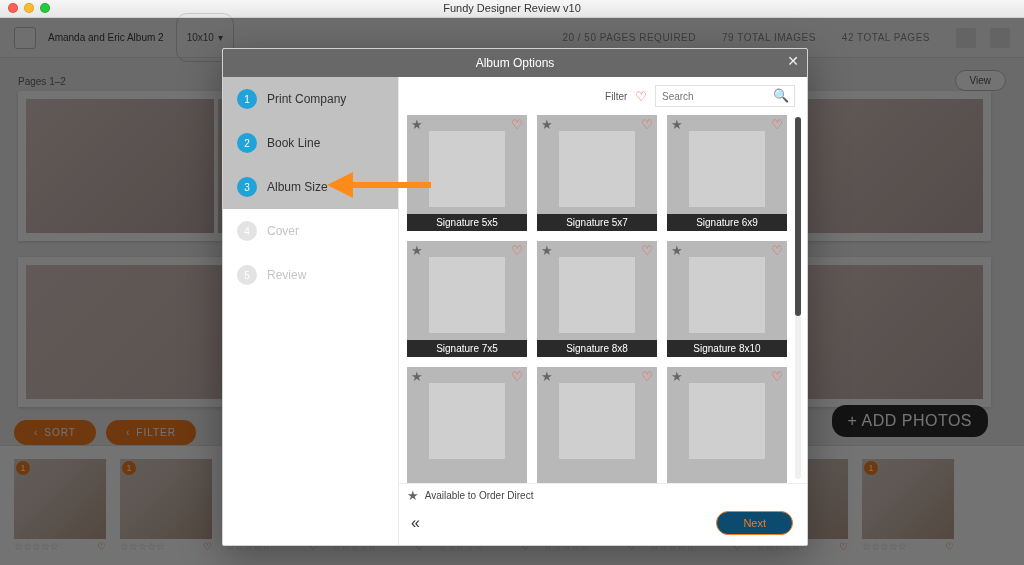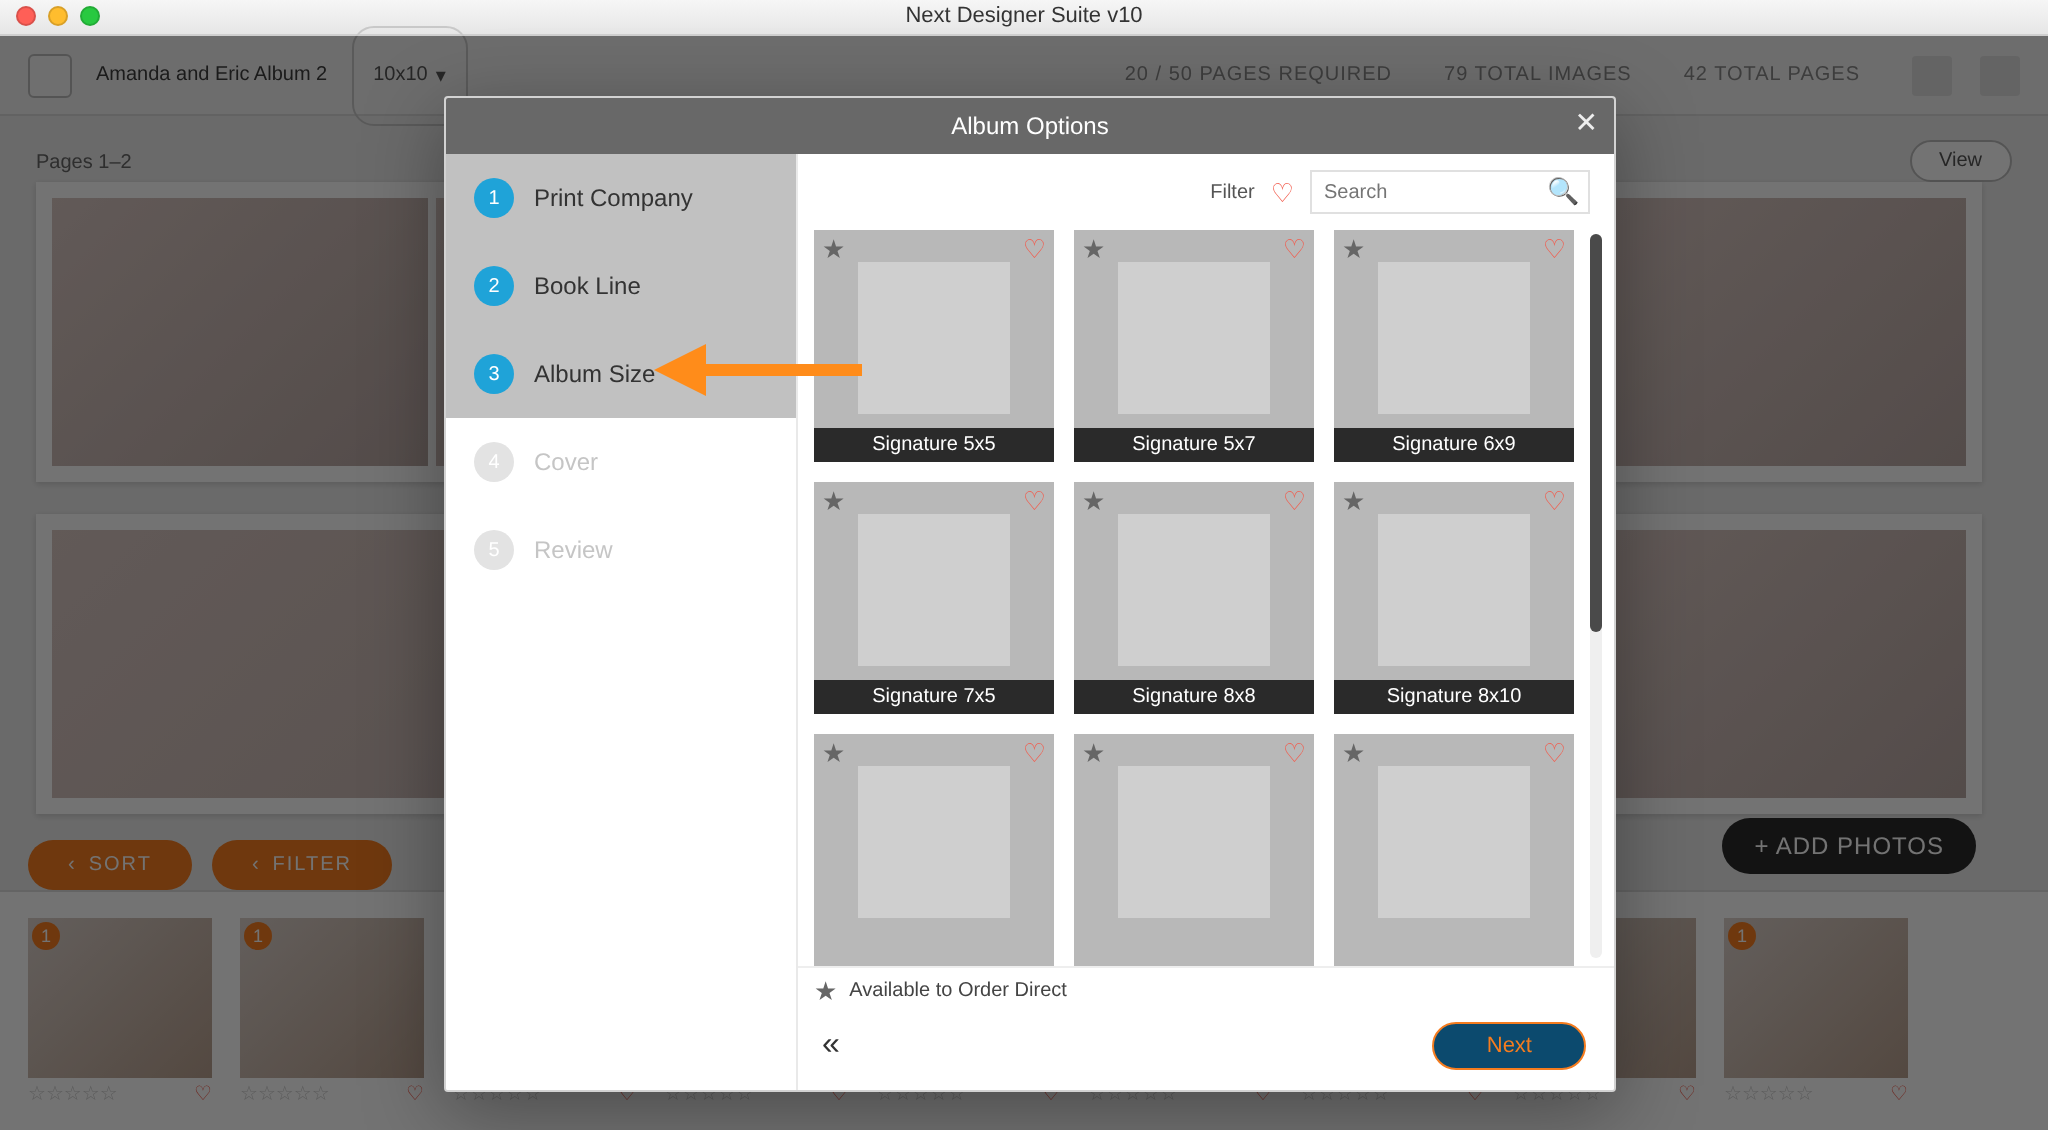--- a/index.html
+++ b/index.html
@@ -38,21 +38,21 @@
   .view-btn{position:absolute;right:18px;top:52px;border:1px solid #bbb;background:#fff;border-radius:12px;font-size:10px;padding:4px 14px;color:#555;}
 
   
   .filmstrip{position:absolute;bottom:0;left:0;right:0;height:120px;background:#fff;border-top:1px solid #ddd;display:flex;align-items:center;gap:14px;padding:10px 14px;}
   .thumb{width:92px;display:flex;flex-direction:column;gap:2px;}
   .thumb .timg{width:92px;height:80px;background:#ccc;background:linear-gradient(135deg,#dcd1cb,#b9a190);position:relative;}
   .thumb .badge{position:absolute;left:2px;top:2px;width:14px;height:14px;border-radius:50%;background:#f57c1f;color:#fff;font-size:9px;display:flex;align-items:center;justify-content:center;}
   .thumb .stars{display:flex;gap:1px;font-size:10px;color:#ccc;align-items:center;}
   .thumb .stars .heart{margin-left:auto;color:#f25c4d;}
   .add-photos{position:absolute;right:36px;bottom:128px;}
-  .dark-btn{background:#2a2a2a;color:#fff;font-size:12px;letter-spacing:.5px;padding:7px 16px;border-radius:14px;border:none;}
+  .dark-btn{background:#2a2a2a;color:#fff;font-size:16px;letter-spacing:.5px;padding:7px 16px;border-radius:14px;border:none;}
 
   
   .modal{position:absolute;left:222px;top:30px;width:586px;height:498px;background:#fff;border-radius:2px;border:1px solid #d2d2d2;box-shadow:0 10px 40px rgba(0,0,0,.35);display:flex;flex-direction:column;overflow:hidden;}
   .modal-head{background:#686868;color:#fff;height:28px;display:flex;align-items:center;justify-content:center;position:relative;font-size:12px;}
   .modal-head .close{position:absolute;right:8px;top:4px;color:#eee;font-size:14px;cursor:pointer;}
 
   .modal-body{flex:1;display:flex;min-height:0;}
   .steps{width:176px;background:#fff;border-right:1px solid #e9e9e9;}
   .step{display:flex;align-items:center;gap:10px;padding:12px 14px;font-size:12px;color:#444;cursor:pointer;}
   .step .num{width:20px;height:20px;border-radius:50%;display:flex;align-items:center;justify-content:center;font-size:10px;color:#fff;background:#1fa3d8;}
@@ -96,21 +96,21 @@
 </style>
 </head>
 <body>
 
 <div class="mac-titlebar">
   <div class="traffic">
     <span class="tl-red"></span>
     <span class="tl-yel"></span>
     <span class="tl-grn"></span>
   </div>
-  <div class="title">Next Designer Suite v10</div>
+  <div class="title">Fundy Designer Review v10</div>
 </div>
 
 <div class="app">
 
   <div class="topbar">
     <div class="logoicon"></div>
     <div class="album-title">Amanda and Eric Album 2</div>
     <div class="pill">
         <span>10x10</span>
         <span>▾</span>

